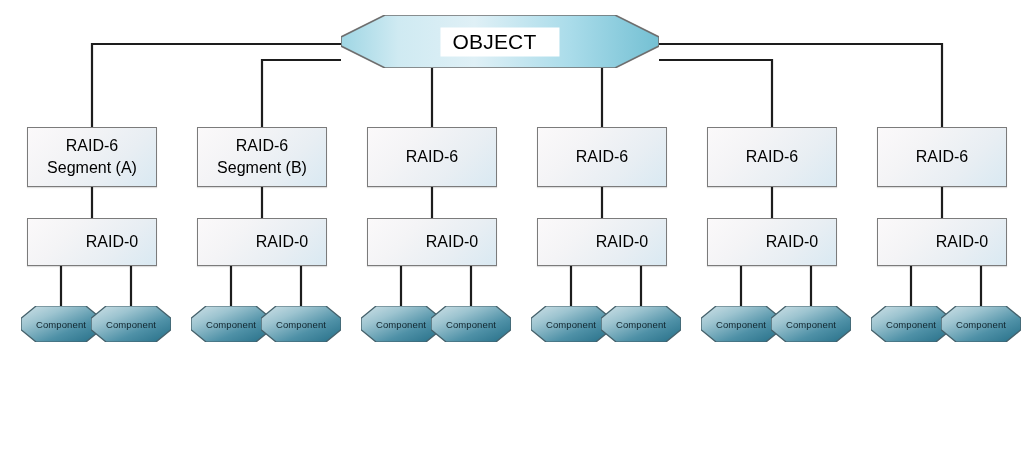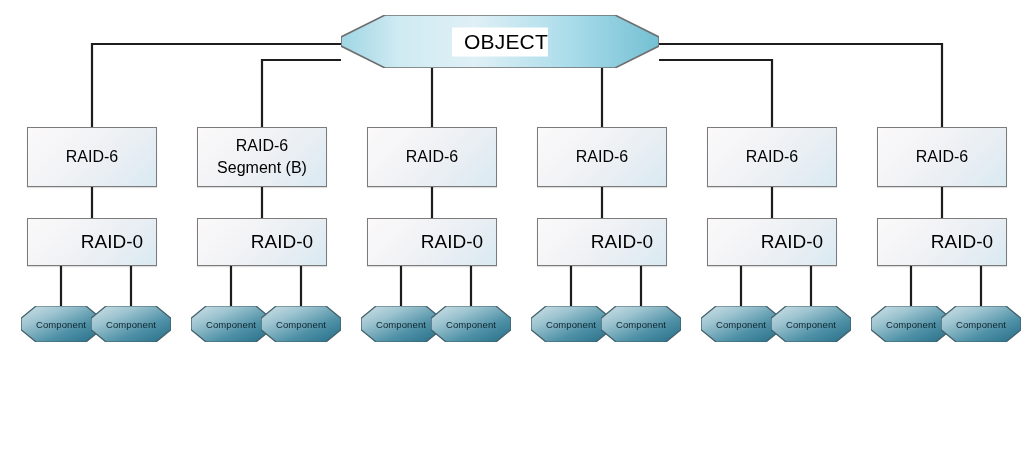--- a/index.html
+++ b/index.html
@@ -43,21 +43,21 @@
   }
   .object-label {
     position: absolute;
     left: 50%;
     top: 50%;
     transform: translate(-50%, -50%);
     background: #ffffff;
     color: #000000;
     font-size: 21px;
     line-height: 26px;
-    padding: 1px 0 2px 12px;
+    padding: 1px 23px 2px 12px;
     white-space: nowrap;
     letter-spacing: 0.2px;
   }
 
   
   .rect-node {
     position: absolute;
     box-sizing: border-box;
     border: 1px solid #7b7b7b;
     background: linear-gradient(135deg, #fbf9fa 0%, #f4f4f6 32%, #e8eef3 68%, #d9e9f2 100%);
@@ -75,21 +75,21 @@
     font-size: 16px;
     line-height: 22px;
   }
   .seg-node .l1, .seg-node .l2 {
     display: block;
     white-space: nowrap;
   }
   .raid0-node {
     width: 130px;
     height: 48px;
-    font-size: 19px;
+    font-size: 16px;
     line-height: 20px;
     padding-left: 40px;
   }
 
   
   .comp-node {
     position: absolute;
     width: 80px;
     height: 36px;
   }
@@ -176,20 +176,21 @@
         <stop offset="0%" stop-color="#cfe2e8"></stop>
         <stop offset="30%" stop-color="#9dc4d0"></stop>
         <stop offset="65%" stop-color="#4f91a7"></stop>
         <stop offset="100%" stop-color="#246d86"></stop>
       </linearGradient>
     </defs>
   </svg>
 
   <div class="rect-node seg-node" style="left:27px; top:127px;">
     <span class="l1">RAID-6</span>
+    <span class="l2">Segment (A)</span>
   </div>
   <div class="rect-node raid0-node" style="left:27px; top:218px;">
     <span>RAID-0</span>
   </div>
   <div class="comp-node" style="left:21px; top:306px;">
     <svg class="comp-shape" viewBox="0 0 80 44" preserveAspectRatio="none" xmlns="http://www.w3.org/2000/svg">
       <polygon points="0,15 15,0 65,0 80,15 80,29 65,44 15,44 0,29" fill="url(#compGrad)" stroke="#45616b" stroke-width="1.4"></polygon>
     </svg>
     <span class="comp-label">Component</span>
   </div>

